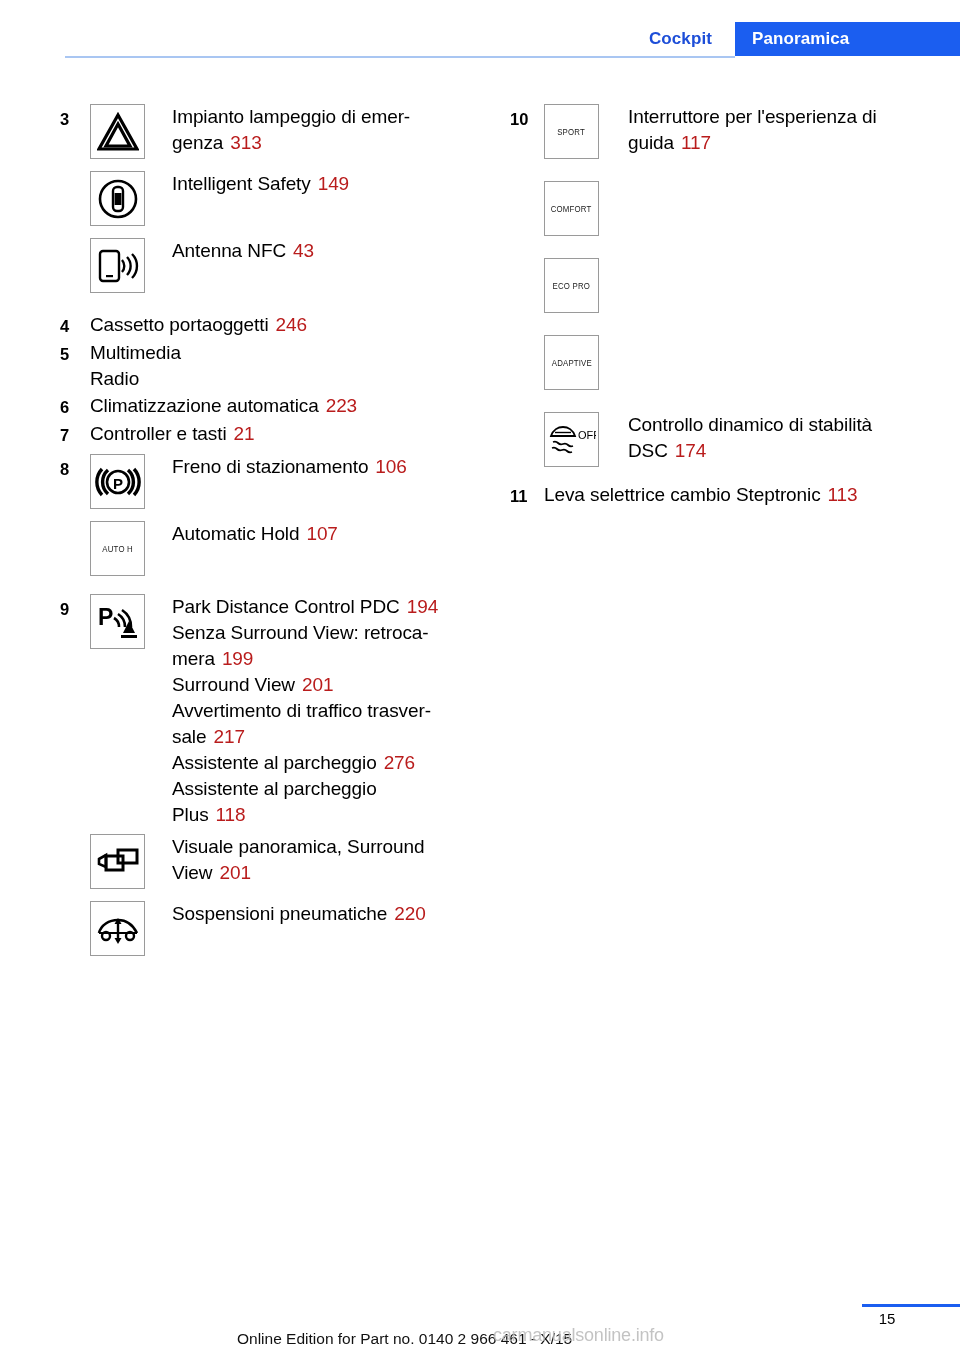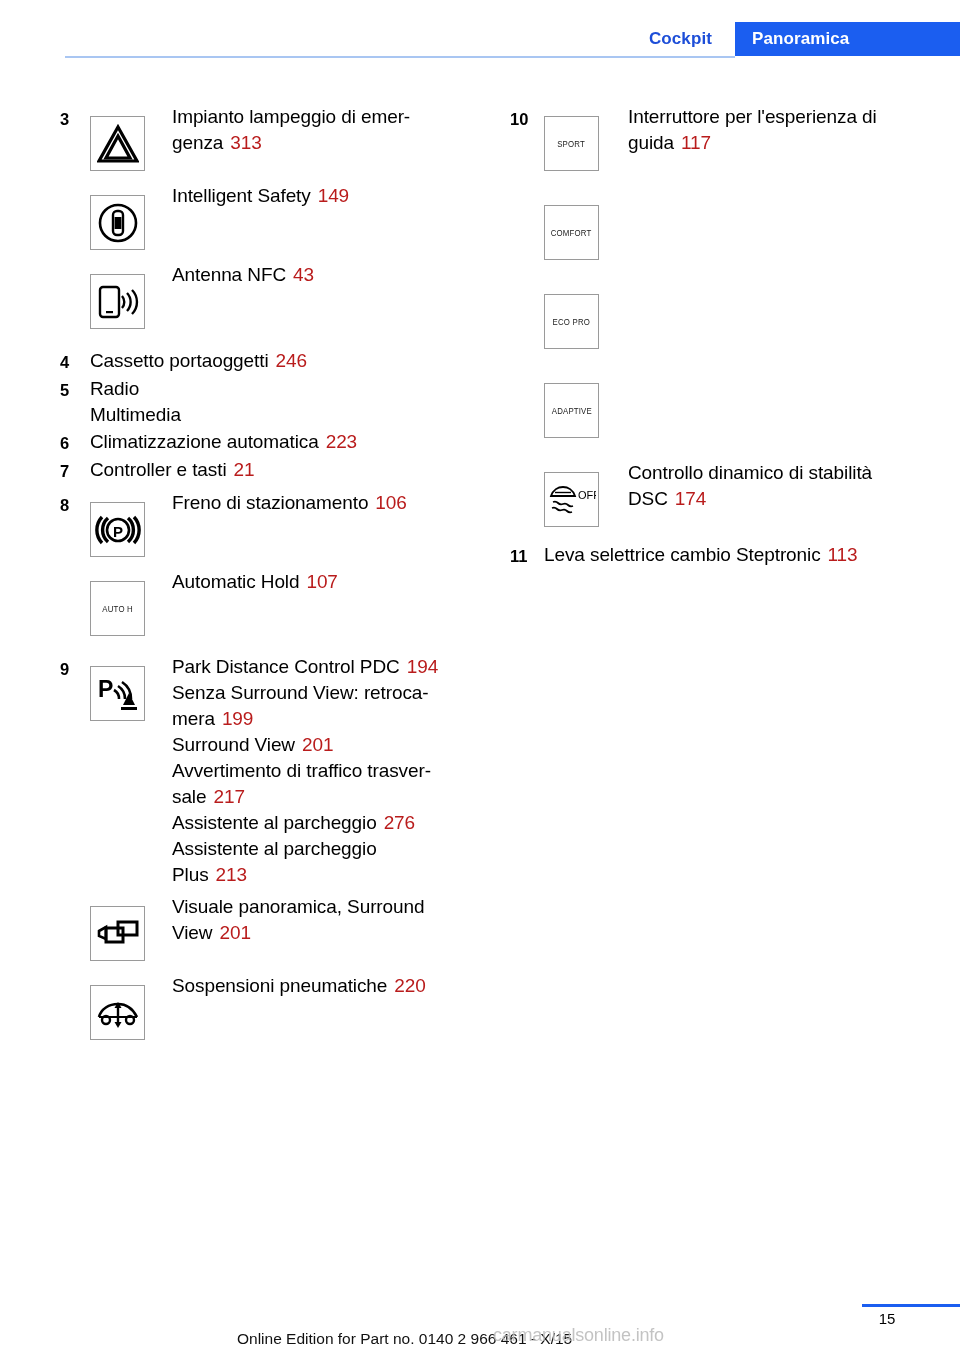--- a/index.html
+++ b/index.html
@@ -94,21 +94,20 @@
   .iconbox {
     width: 55px;
     height: 55px;
     border: 1px solid #9a9a9a;
     background: #ffffff;
     box-sizing: border-box;
     display: flex;
     align-items: center;
     justify-content: center;
     position: relative;
-    margin-top: 12px;
   }
   .iconbox svg { display: block; }
   .iconbox .txticon {
     font-family: "Liberation Sans", sans-serif;
     font-size: 8.5px;
     letter-spacing: 0.2px;
     color: #1a1a1a;
     font-weight: normal;
     white-space: nowrap;
     transform: scaleX(0.92);
@@ -241,22 +240,22 @@
   <div class="row">
     <div class="num">4</div>
     <div class="txt no-icon">
       <div><span>Cassetto portaoggetti</span><span class="pg">246</span></div>
     </div>
   </div>
 
   <div class="row">
     <div class="num">5</div>
     <div class="txt no-icon">
+      <div><span>Multimedia</span></div>
       <div><span>Radio</span></div>
-      <div><span>Multimedia</span></div>
     </div>
   </div>
 
   <div class="row">
     <div class="num">6</div>
     <div class="txt no-icon">
       <div><span>Climatizzazione automatica</span><span class="pg">223</span></div>
     </div>
   </div>
 
@@ -322,21 +321,21 @@
     </div>
     <div class="txt">
       <div><span>Park Distance Control PDC</span><span class="pg">194</span></div>
       <div><span>Senza Surround View: retroca-</span></div>
       <div><span>mera</span><span class="pg">199</span></div>
       <div><span>Surround View</span><span class="pg">201</span></div>
       <div><span>Avvertimento di traffico trasver-</span></div>
       <div><span>sale</span><span class="pg">217</span></div>
       <div><span>Assistente al parcheggio</span><span class="pg">276</span></div>
       <div><span>Assistente al parcheggio</span></div>
-      <div><span>Plus</span><span class="pg">213</span></div>
+      <div><span>Plus</span><span class="pg">118</span></div>
     </div>
   </div>
 
   <div class="spacer-6"></div>
 
   <div class="row">
     <div class="num"></div>
     <div class="iconcell">
       <div class="iconbox">
         <svg width="44" height="36" viewBox="0 0 44 36">

